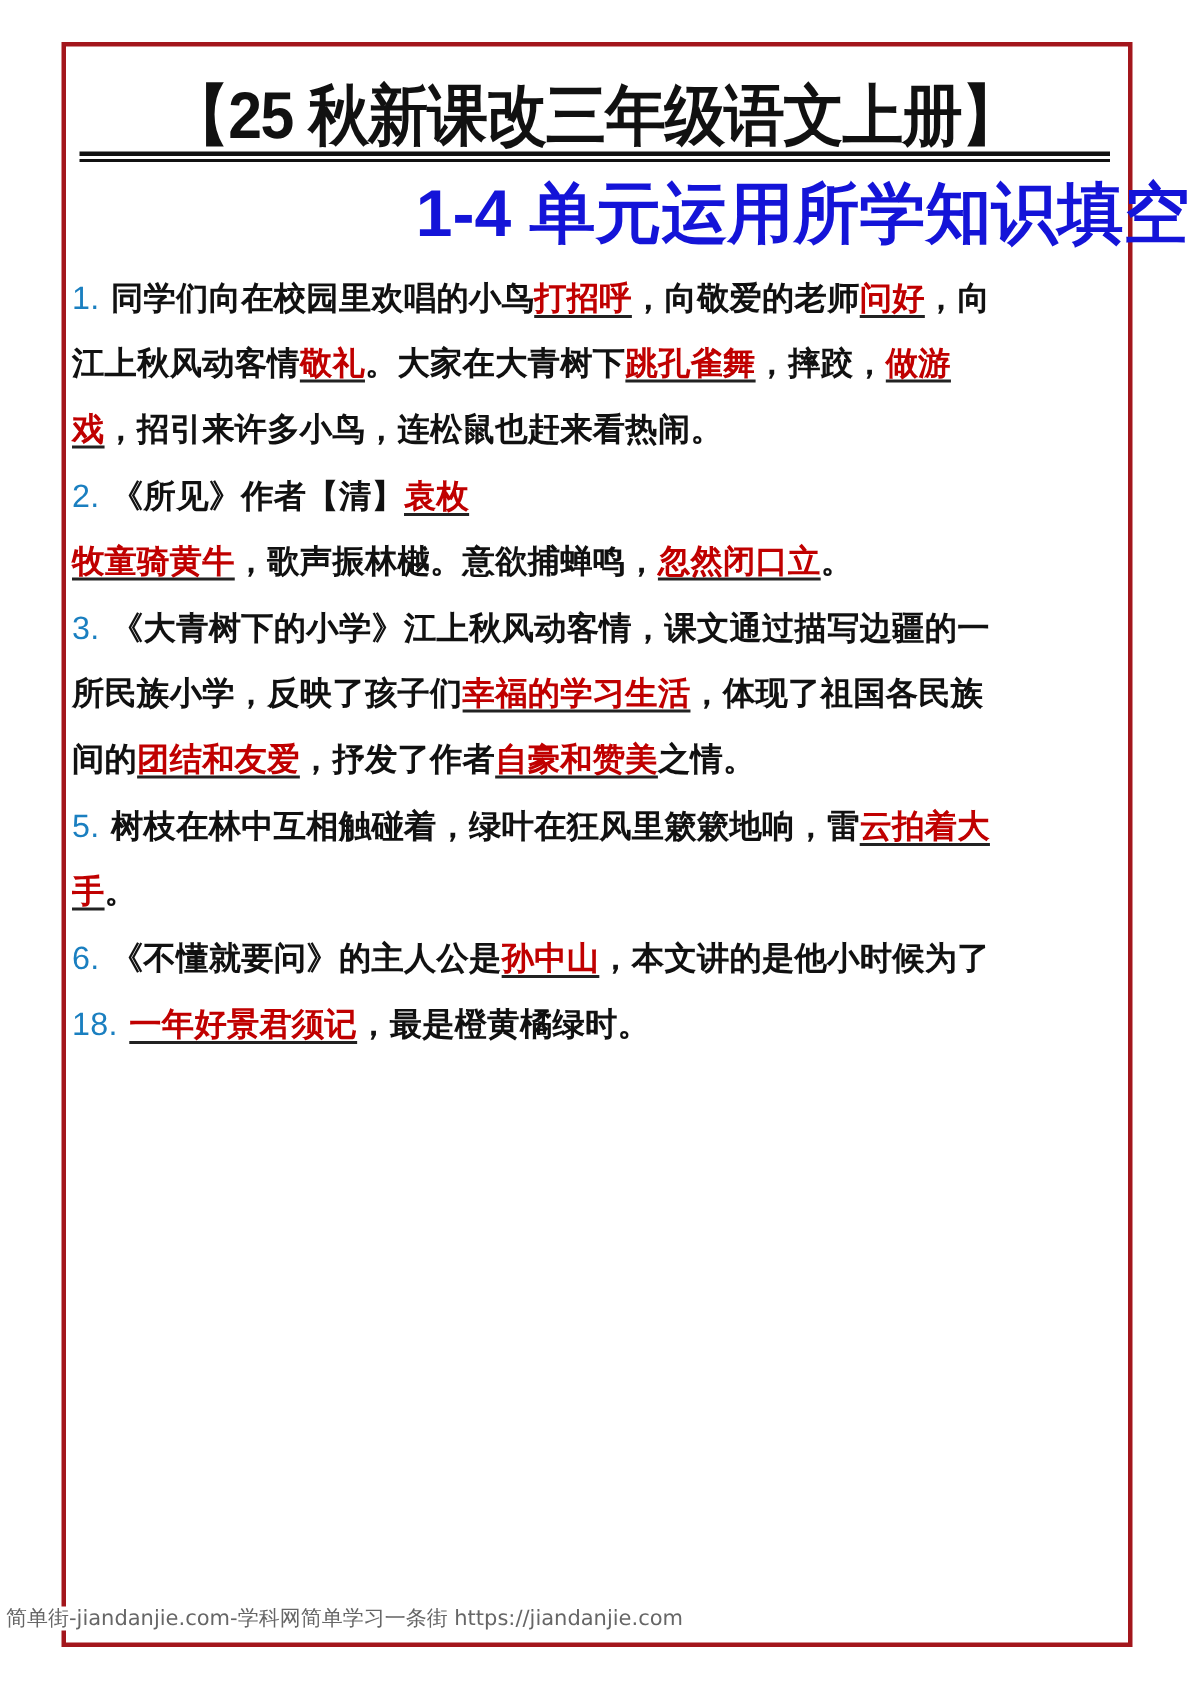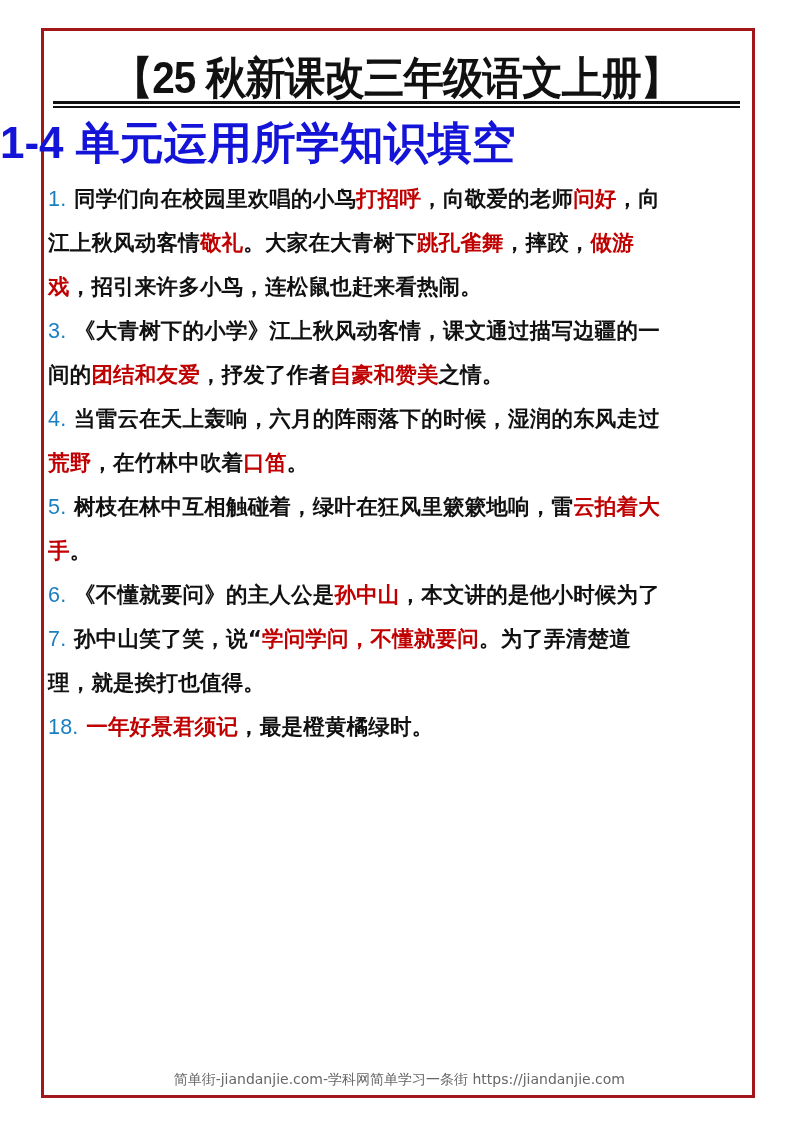--- a/index.html
+++ b/index.html
@@ -5,30 +5,30 @@
   html, body { margin: 0; padding: 0; background: #ffffff; }
   body { width: 793px; height: 1122px; position: relative; overflow: hidden;
          font-family: "DejaVu Sans", "Liberation Sans", sans-serif; }
   .frame { position: absolute; left: 41px; top: 28px; width: 708px; height: 1064px;
            border: 3px solid #a3161c; box-sizing: content-box; }
   .title { position: absolute; left: 0; top: 50px; width: 793px; text-align: center;
            font-family: "Liberation Sans", "DejaVu Sans", sans-serif; font-weight: bold;
            font-size: 44px; line-height: 56px; color: #111; letter-spacing: -1px;
            transform: scaleX(0.92); transform-origin: center; }
   .title-rule { position: absolute; left: 53px; width: 687px; height: 3px; background: #111; }
-  .subtitle { position: absolute; left: 0; top: 114px; width: 793px; text-align: left;
+  .subtitle { position: absolute; left: 0; top: 114px; width: 793px; text-align: right;
               font-family: "Liberation Sans", "DejaVu Sans", sans-serif; font-weight: bold;
               font-size: 44px; line-height: 58px; color: #1414d8; letter-spacing: 0px; }
   .content { position: absolute; left: 48px; top: 177px; width: 690px; }
   .line { height: 44px; line-height: 44px; font-size: 21.5px; font-weight: bold; color: #111;
           white-space: nowrap; letter-spacing: 0.2px; }
   .num { color: #1a7fc0; font-weight: normal; font-family: "Liberation Sans", sans-serif; }
-  .ans { color: #c00000; text-decoration-color: #222;
+  .ans { color: #c00000; text-decoration: underline; text-decoration-color: #222;
          text-underline-offset: 4px; text-decoration-thickness: 1.5px; }
-  .footer { position: absolute; left: 0; top: 1069px; width: 629px; text-align: right;
+  .footer { position: absolute; left: 0; top: 1069px; width: 629px; text-align: left;
             font-size: 14px; line-height: 20px; color: #666; font-family: "DejaVu Sans", sans-serif; }
   .footer span { background: #fff; padding: 0 4px; }
 </style>
 </head>
 <body>
 
 <div class="frame"></div>
 
 <div class="title">【25 秋新课改三年级语文上册】</div>
 <div class="title-rule" style="top:101px"></div>
@@ -36,39 +36,34 @@
 
 <div class="subtitle">1-4 单元运用所学知识填空</div>
 
 <div class="content" id="content">
     <div>
       <div class="line"><span class="num">1.</span> <span>同学们向在校园里欢唱的小鸟</span><span class="ans">打招呼</span><span>，向敬爱的老师</span><span class="ans">问好</span><span>，向</span></div>
       <div class="line"><span>江上秋风动客情</span><span class="ans">敬礼</span><span>。大家在大青树下</span><span class="ans">跳孔雀舞</span><span>，摔跤，</span><span class="ans">做游</span></div>
       <div class="line"><span class="ans">戏</span><span>，招引来许多小鸟，连松鼠也赶来看热闹。</span></div>
     </div>
     <div>
+      <div class="line"><span class="num">2.</span> <span>《所见》作者【清】</span><span class="ans">袁枚</span></div>
+      <div class="line"><span class="ans">牧童骑黄牛</span><span>，歌声振林樾。意欲捕蝉鸣，</span><span class="ans">忽然闭口立</span><span>。</span></div>
     </div>
     <div>
       <div class="line"><span class="num">3.</span> <span>《大青树下的小学》江上秋风动客情，课文通过描写边疆的一</span></div>
+      <div class="line"><span>所民族小学，反映了孩子们</span><span class="ans">幸福的学习生活</span><span>，体现了祖国各民族</span></div>
       <div class="line"><span>间的</span><span class="ans">团结和友爱</span><span>，抒发了作者</span><span class="ans">自豪和赞美</span><span>之情。</span></div>
-    </div>
-    <div>
-      <div class="line"><span class="num">4.</span> <span>当雷云在天上轰响，六月的阵雨落下的时候，湿润的东风走过</span></div>
-      <div class="line"><span class="ans">荒野</span><span>，在竹林中吹着</span><span class="ans">口笛</span><span>。</span></div>
     </div>
     <div>
       <div class="line"><span class="num">5.</span> <span>树枝在林中互相触碰着，绿叶在狂风里簌簌地响，雷</span><span class="ans">云拍着大</span></div>
       <div class="line"><span class="ans">手</span><span>。</span></div>
     </div>
     <div>
       <div class="line"><span class="num">6.</span> <span>《不懂就要问》的主人公是</span><span class="ans">孙中山</span><span>，本文讲的是他小时候为了</span></div>
-    </div>
-    <div>
-      <div class="line"><span class="num">7.</span> <span>孙中山笑了笑，说“</span><span class="ans">学问学问，不懂就要问</span><span>。为了弄清楚道</span></div>
-      <div class="line"><span>理，就是挨打也值得。</span></div>
     </div>
     <div>
       <div class="line"><span class="num">18.</span> <span class="ans">一年好景君须记</span><span>，最是橙黄橘绿时。</span></div>
     </div>
   </div>
 
 <div class="footer">
   <span>简单街-jiandanjie.com-学科网简单学习一条街 https://jiandanjie.com</span>
 </div>
 

